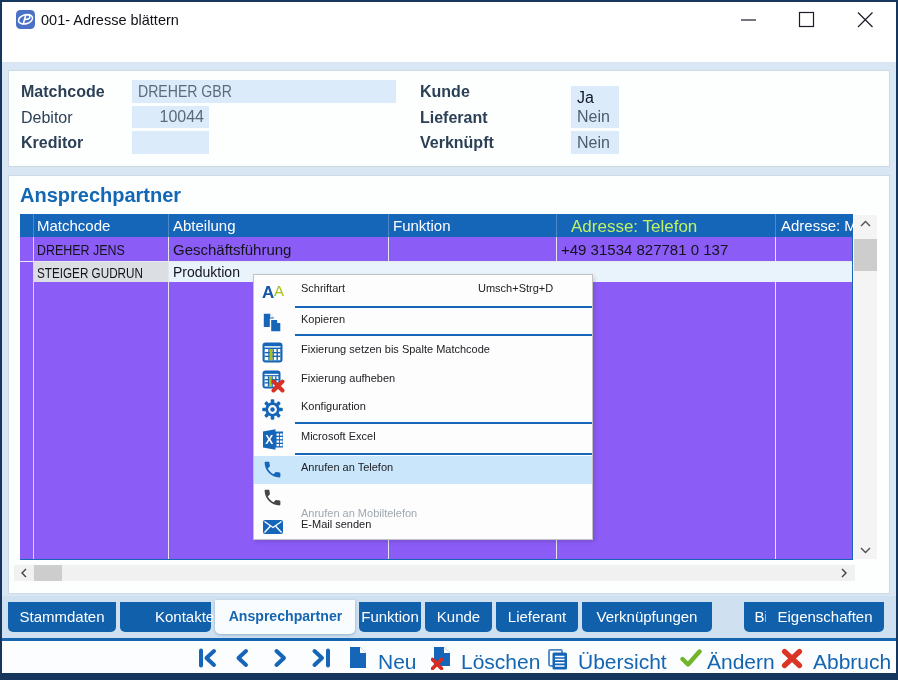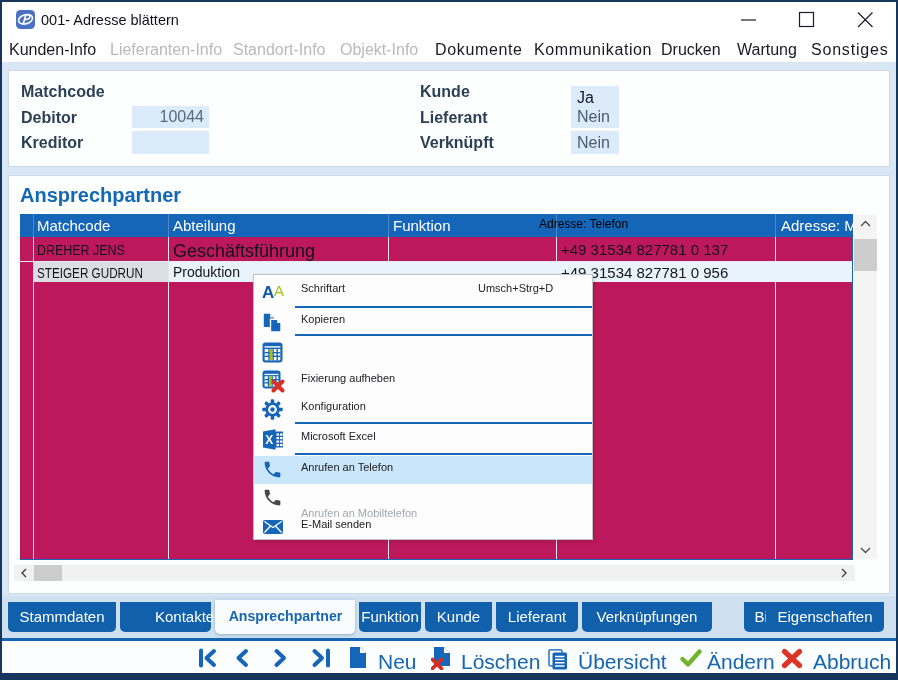--- a/index.html
+++ b/index.html
@@ -36,36 +36,26 @@
 
   <svg class="abs" style="left:735px;top:8px" width="150" height="24" viewBox="0 0 150 24">
     <g stroke="#1b1b2c" stroke-width="1.2" fill="none">
       <path d="M6 12 L21 12"></path>
       <rect x="64.5" y="4.5" width="14" height="14"></rect>
       <path d="M123 4.5 L137.5 19 M137.5 4.5 L123 19"></path>
     </g>
   </svg>
 
   <div class="abs" style="left:2px;top:38px;width:894px;height:24px;background:#ffffff"></div>
-  <div class="abs" style="left:0;top:41px;width:898px;height:18px;font-size:16px;color:#1a1a24;">
-    <span class="abs" style="left:9px">Kunden-Info</span>
-    <span class="abs" style="left:110px;color:#b9b9bc">Lieferanten-Info</span>
-    <span class="abs" style="left:233px;color:#b9b9bc">Standort-Info</span>
-    <span class="abs" style="left:340px;color:#b9b9bc">Objekt-Info</span>
-    <span class="abs" style="left:435px;letter-spacing:0.65px">Dokumente</span>
-    <span class="abs" style="left:534px;letter-spacing:0.6px">Kommunikation</span>
-    <span class="abs" style="left:661px">Drucken</span>
-    <span class="abs" style="left:737px">Wartung</span>
-    <span class="abs" style="left:811px;letter-spacing:0.8px">Sonstiges</span>
-  </div>
 
   <div class="abs" style="left:8px;top:70px;width:882px;height:97px;background:#fdfefe;border:1px solid #cdd9e5;"></div>
   <div class="abs" style="left:21px;top:83px;font-size:16px;font-weight:bold;color:#2b3f55;">Matchcode</div>
-  <div class="abs" style="left:21px;top:109px;font-size:16px;font-weight:bold;color:#2b3f55;">Debitor</div>
+  <div class="abs" style="left:21px;top:109px;font-size:16px;font-weight:normal;color:#2b3f55;">Debitor</div>
   <div class="abs" style="left:21px;top:134px;font-size:16px;font-weight:bold;color:#2b3f55;">Kreditor</div>
+  <div class="abs" style="left:132px;top:80px;width:264px;height:23px;background:#dcebf9;font-size:16px;color:#5b6b7c;line-height:23px;padding-left:6px;"><span style="display:inline-block;transform:scaleX(0.88);transform-origin:0 0;">DREHER GBR</span></div>
   <div class="abs" style="left:132px;top:106px;width:77px;height:22px;background:#dcebf9;font-size:16px;color:#5b6b7c;line-height:22px;text-align:right;padding-right:5px;">10044</div>
   <div class="abs" style="left:132px;top:131px;width:77px;height:23px;background:#dcebf9;"></div>
   <div class="abs" style="left:420px;top:83px;font-size:16px;font-weight:bold;color:#2b3f55;">Kunde</div>
   <div class="abs" style="left:420px;top:109px;font-size:16px;font-weight:bold;color:#2b3f55;">Lieferant</div>
   <div class="abs" style="left:420px;top:134px;font-size:16px;font-weight:bold;color:#2b3f55;">Verknüpft</div>
   <div class="abs" style="left:571px;top:86px;width:48px;height:23px;background:#dcebf9;font-size:16px;color:#0f172a;line-height:23px;padding-left:6px;">Ja</div>
   <div class="abs" style="left:571px;top:106px;width:48px;height:22px;background:#dcebf9;font-size:16px;color:#4c5c6e;line-height:22px;padding-left:6px;">Nein</div>
   <div class="abs" style="left:571px;top:131px;width:48px;height:23px;background:#dcebf9;font-size:16px;color:#4c5c6e;line-height:23px;padding-left:6px;">Nein</div>
 
   <div class="abs" style="left:8px;top:175px;width:882px;height:419px;background:#fdfefe;border:1px solid #cdd9e5;"></div>
@@ -75,41 +65,40 @@
 
   <div class="abs" style="left:20px;top:214px;width:833px;height:23px;background:#1565b8;overflow:hidden;">
     <div class="abs" style="left:13px;top:0;width:1px;height:23px;background:#4c88c8"></div>
     <div class="abs" style="left:148px;top:0;width:1px;height:23px;background:#4c88c8"></div>
     <div class="abs" style="left:368px;top:0;width:1px;height:23px;background:#4c88c8"></div>
     <div class="abs" style="left:536px;top:0;width:1px;height:23px;background:#4c88c8"></div>
     <div class="abs" style="left:755px;top:0;width:1px;height:23px;background:#4c88c8"></div>
     <div class="abs" style="left:17px;top:3px;font-size:15px;color:#ffffff;">Matchcode</div>
     <div class="abs" style="left:153px;top:3px;font-size:15px;color:#ffffff;">Abteilung</div>
     <div class="abs" style="left:373px;top:3px;font-size:15px;color:#ffffff;">Funktion</div>
-    <div class="abs" style="left:519px;top:3px;font-size:12px;color:#000000;">Adresse: Telefon</div>
+    <div class="abs" style="left:551px;top:3px;font-size:17px;color:#bef264;">Adresse: Telefon</div>
     <div class="abs" style="left:761px;top:3px;font-size:15px;color:#ffffff;white-space:nowrap;">Adresse: Mobiltelefon</div>
   </div>
 
-  <div class="abs" style="left:20px;top:237px;width:832px;height:322px;overflow:hidden;background:#be185d">
+  <div class="abs" style="left:20px;top:237px;width:832px;height:322px;overflow:hidden;background:#8b5cf6">
     <div class="abs" style="left:13px;top:0;width:1px;height:322px;background:#cfd9e2"></div>
     <div class="abs" style="left:148px;top:0;width:1px;height:322px;background:#e3e7eb"></div>
     <div class="abs" style="left:368px;top:0;width:1px;height:322px;background:#e3e7eb"></div>
     <div class="abs" style="left:536px;top:0;width:1px;height:322px;background:#e3e7eb"></div>
     <div class="abs" style="left:755px;top:0;width:1px;height:322px;background:#e3e7eb"></div>
 
     <div class="abs" style="left:0;top:24px;width:832px;height:1px;background:#e6eaee"></div>
     <div class="abs" style="left:17px;top:4px;font-size:15px;color:#14141c;transform:scaleX(0.83);transform-origin:0 0;">DREHER JENS</div>
-    <div class="abs" style="left:153px;top:4px;font-size:18px;color:#14141c;">Geschäftsführung</div>
+    <div class="abs" style="left:153px;top:4px;font-size:15px;color:#14141c;">Geschäftsführung</div>
     <div class="abs" style="left:541px;top:4px;font-size:15px;color:#14141c;">+49 31534 827781 0 137</div>
 
     <div class="abs" style="left:14px;top:25px;width:134px;height:20px;background:#dbdfe4"></div>
     <div class="abs" style="left:149px;top:25px;width:683px;height:20px;background:#e9f3fc"></div>
     <div class="abs" style="left:17px;top:27px;font-size:15px;color:#14141c;transform:scaleX(0.78);transform-origin:0 0;">STEIGER GUDRUN</div>
     <div class="abs" style="left:153px;top:27px;font-size:14px;color:#14141c;">Produktion</div>
-    <div class="abs" style="left:541px;top:27px;font-size:15px;color:#14141c;">+49 31534 827781 0 956</div>
   </div>
 
   <div class="abs" style="left:854px;top:215px;width:23px;height:344px;background:#f4f4f4;">
     <svg class="abs" style="left:5px;top:4px" width="13" height="10" viewBox="0 0 13 10">
         <path d="M2 7 L6.5 2.5 L11 7" stroke="#505050" stroke-width="1.4" fill="none"></path>
       </svg>
     <div class="abs" style="left:0;top:24px;width:23px;height:32px;background:#cdcdcd"></div>
     <svg class="abs" style="left:5px;top:330px" width="13" height="10" viewBox="0 0 13 10">
         <path d="M2 3 L6.5 7.5 L11 3" stroke="#505050" stroke-width="1.4" fill="none"></path>
       </svg>
@@ -130,20 +119,21 @@
     <div class="abs" style="left:0;top:181px;width:338px;height:28px;background:#c9e6fb;"></div>
 
     <div class="abs" style="left:41px;top:31px;width:297px;height:1.5px;background:#1565b8"></div>
     <div class="abs" style="left:41px;top:59px;width:297px;height:1.5px;background:#1565b8"></div>
     <div class="abs" style="left:41px;top:147px;width:297px;height:1.5px;background:#1565b8"></div>
     <div class="abs" style="left:41px;top:178px;width:297px;height:1.5px;background:#1565b8"></div>
 
     <div class="mtx" style="top:7px;">Schriftart</div>
     <div class="mtx" style="top:7px;left:224px;">Umsch+Strg+D</div>
     <div class="mtx" style="top:38px;">Kopieren</div>
+    <div class="mtx" style="top:68px;">Fixierung setzen bis Spalte Matchcode</div>
     <div class="mtx" style="top:97px;">Fixierung aufheben</div>
     <div class="mtx" style="top:125px;">Konfiguration</div>
     <div class="mtx" style="top:155px;">Microsoft Excel</div>
     <div class="mtx" style="top:186px;">Anrufen an Telefon</div>
     <div class="mtx" style="top:214px;color:#9fa8b0;margin-top:18px;">Anrufen an Mobiltelefon</div>
     <div class="mtx" style="top:243px;">E-Mail senden</div>
 
     <svg class="abs" style="left:8px;top:6px" width="26" height="18" viewBox="0 0 26 18">
       <text x="0" y="17" font-family="Liberation Sans, sans-serif" font-size="17" font-weight="bold" fill="#1057a8">A</text>
       <text x="12" y="15" font-family="Liberation Sans, sans-serif" font-size="15" fill="#a6c219">A</text>

